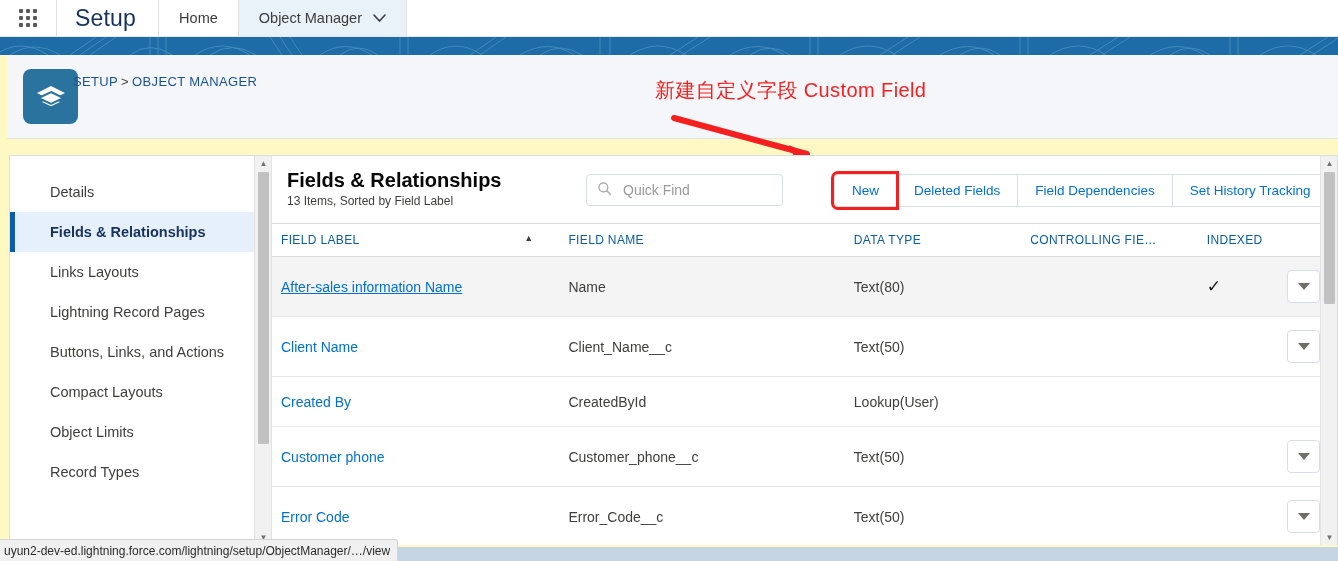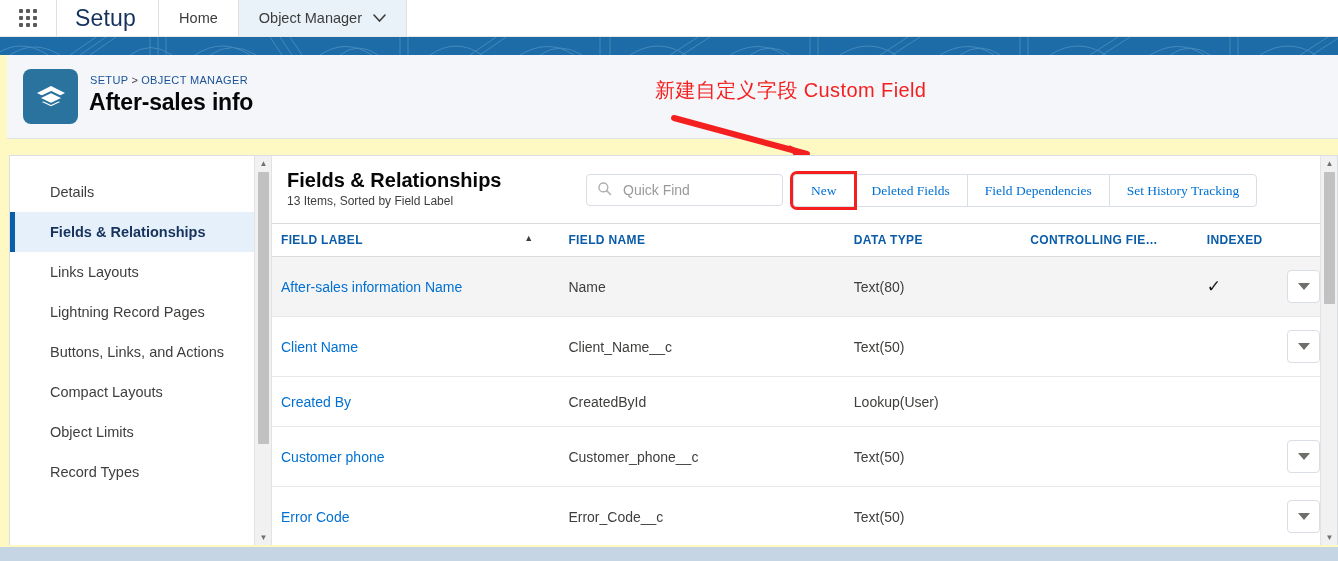--- a/index.html
+++ b/index.html
@@ -99,22 +99,22 @@
   .obj-icon {
     position: absolute;
     left: 16px; top: 14px;
     width: 55px; height: 55px;
     background: #2a739e;
     border-radius: 8px;
     display: flex; align-items: center; justify-content: center;
   }
   .breadcrumb {
     position: absolute;
-    left: 83px; top: 19px;
-    font-size: 11px;
+    left: 66px; top: 19px;
+    font-size: 13px;
     color: #1b5297;
     letter-spacing: .35px;
   }
   .breadcrumb a { color: #1b5297; text-decoration: none; cursor: pointer; }
   .breadcrumb .sep { color: #444; margin: 0 3px; }
   .obj-title {
     position: absolute;
     left: 82px; top: 34px;
     font-size: 23px;
     font-weight: bold;
@@ -250,24 +250,23 @@
     color: #3e3e3c;
     background: transparent;
     margin-left: 9px;
     width: 160px;
     font-family: "Liberation Sans", sans-serif;
   }
   .qf-input::placeholder { color: #9a9a9a; }
 
   .btn-group {
     position: absolute;
-    left: 521px; top: 18px;
+    left: 562px; top: 18px;
     display: flex;
     height: 42px;
-    font-family: Liberation Serif, serif;
   }
   .btn {
     height: 33px;
     padding: 0 17px;
     display: flex;
     align-items: center;
     justify-content: center;
     font-size: 13.5px;
     color: #0070d2;
     background: #fff;
@@ -283,21 +282,21 @@
     outline-offset: 0px;
     z-index: 3;
     position: relative;
   }
 
   
   .tbl { width: 100%; border-collapse: collapse; table-layout: fixed; }
   .tbl th {
     text-align: left;
     font-size: 12px;
-    font-weight: bold;
+    font-weight: normal;
     color: #0a5ca8;
     letter-spacing: .35px;
     padding: 9px 8px 9px 9px;
     border-bottom: 1px solid #dddbda;
     border-top: 1px solid #dddbda;
     background: #fff;
     white-space: nowrap;
     overflow: hidden;
     text-overflow: ellipsis;
   }
@@ -311,21 +310,21 @@
     font-size: 14px;
     color: #3e3e3c;
     padding: 13px 9px;
     border-bottom: 1px solid #e8e8e8;
     vertical-align: middle;
     height: 50px;
     overflow: hidden;
     white-space: nowrap;
   }
   .tbl tr.row-first td { background: #f4f4f4; }
-  .tbl tr.row-first a { }
+  .tbl tr.row-first a { text-decoration: underline; }
   .tbl a.flabel { color: #0070d2; text-decoration: none; cursor: pointer; }
   .idx-check { font-size: 17px; color: #181818; }
   .row-menu {
     width: 33px; height: 33px;
     border: 1px solid #d8dde6;
     border-radius: 4px;
     background: #fff;
     display: flex; align-items: center; justify-content: center;
     cursor: pointer;
     margin-left: 2px;
@@ -475,21 +474,20 @@
     <div class="obj-icon">
       <svg width="30" height="26" viewBox="0 0 30 26" aria-hidden="true">
         <polygon points="15,2 29,9 15,16 1,9" fill="#ffffff"></polygon>
         <polygon points="15,12.5 26.5,18 15,23.5 3.5,18" fill="#ffffff" stroke="#2a739e" stroke-width="2"></polygon>
         <polygon points="15,8 27.5,14 15,20 2.5,14" fill="#ffffff" stroke="#2a739e" stroke-width="2"></polygon>
       </svg>
     </div>
     <div class="breadcrumb">
       <a>SETUP</a><span class="sep">&gt;</span><a>OBJECT MANAGER</a>
     </div>
-    <div class="obj-title">After-sales info</div>
   </div>
 
   <div class="annot-text">新建自定义字段 Custom Field</div>
   <div class="annot-arrow">
     <svg width="180" height="70" viewBox="0 0 180 70" aria-hidden="true">
       <path d="M14 13 L147 49" stroke="#f42020" stroke-width="6" stroke-linecap="round" fill="none"></path>
       <polygon points="162,56 129,40 136,56 120,60" fill="#f42020"></polygon>
     </svg>
   </div>
 
@@ -637,14 +635,15 @@
     <div class="right-scroll">
       <div class="sb-arrow up">▲</div>
       <div class="sb-thumb" style="top:16px;height:132px;"></div>
       <div class="sb-arrow down">▼</div>
     </div>
 
   </div>
 
   <div class="bottom-strip"></div>
 
+  <div class="status-bar">uyun2-dev-ed.lightning.force.com/lightning/setup/ObjectManager/…/view</div>
 
 </div>
 
 </body></html>

